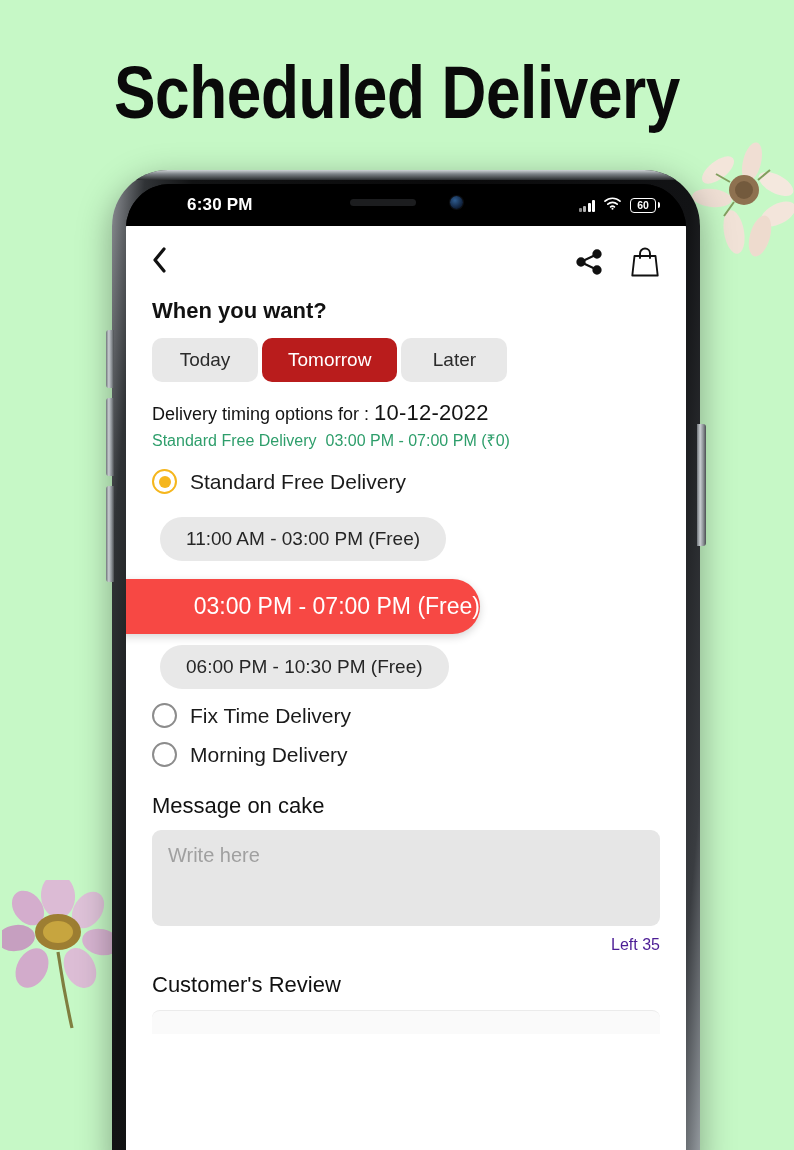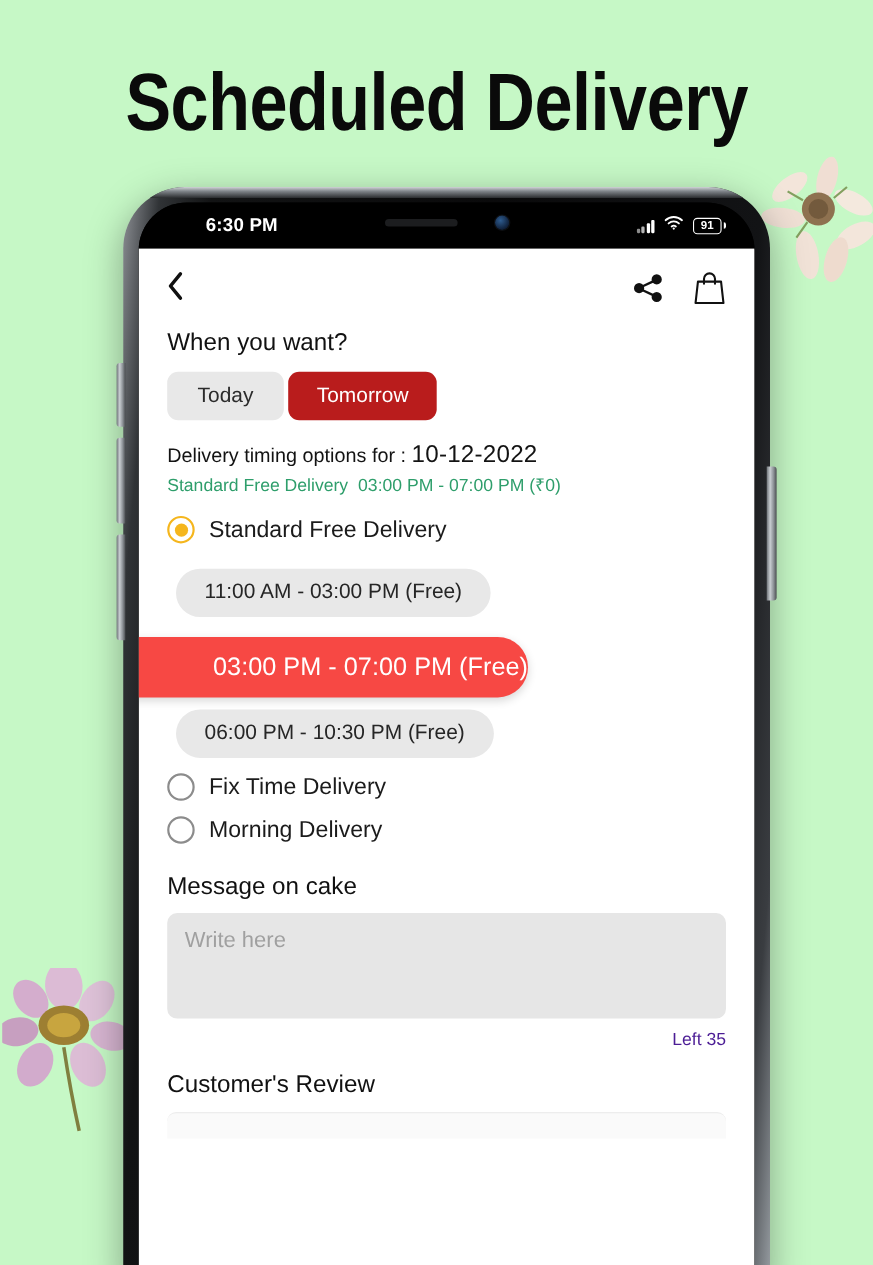--- a/index.html
+++ b/index.html
@@ -164,21 +164,21 @@
     display: flex;
     align-items: center;
     gap: 26px;
   }
   .icon-btn { cursor: pointer; display: flex; }
 
   .content { padding: 0 26px; }
 
   .section-title {
     font-size: 22px;
-    font-weight: 400;
+    font-weight: 700;
     color: #111;
     margin-bottom: 14px;
   }
 
   
   .day-tabs { display: flex; gap: 4px; margin-bottom: 18px; }
   .day-tab {
     background: #e8e8e8;
     color: #2b2b2b;
     border: none;
@@ -359,21 +359,21 @@
           </span>
         <span>
           <svg width="17" height="13" viewBox="0 0 17 13" fill="none">
             <path d="M1 4.2a11 11 0 0 1 15 0" stroke="#fff" stroke-width="1.7" stroke-linecap="round"></path>
             <path d="M3.8 7.1a7 7 0 0 1 9.4 0" stroke="#fff" stroke-width="1.7" stroke-linecap="round"></path>
             <path d="M6.6 9.9a3 3 0 0 1 3.8 0" stroke="#fff" stroke-width="1.7" stroke-linecap="round"></path>
             <circle cx="8.5" cy="11.8" r="1" fill="#fff"></circle>
           </svg>
         </span>
         <span class="battery">
-          <span class="battery-body">91</span>
+          <span class="battery-body">60</span>
           <span class="battery-cap"></span>
         </span>
       </div>
     </div>
 
     <div class="app">
 
       <div class="app-header">
         <span class="back-chevron">
           <svg width="15" height="26" viewBox="0 0 15 26" fill="none">
@@ -398,20 +398,21 @@
         </div>
       </div>
 
       <div class="content">
 
         <div class="section-title">When you want?</div>
 
         <div class="day-tabs">
           <button class="day-tab">Today</button>
           <button class="day-tab active">Tomorrow</button>
+          <button class="day-tab">Later</button>
         </div>
 
         <div class="timing-line">
           <span>Delivery timing options for :</span>
           <span class="timing-date">10-12-2022</span>
         </div>
 
         <div class="summary-line">
           <span>Standard Free Delivery</span><span class="gap"></span><span>03:00 PM - 07:00 PM (₹0)</span>
         </div>

